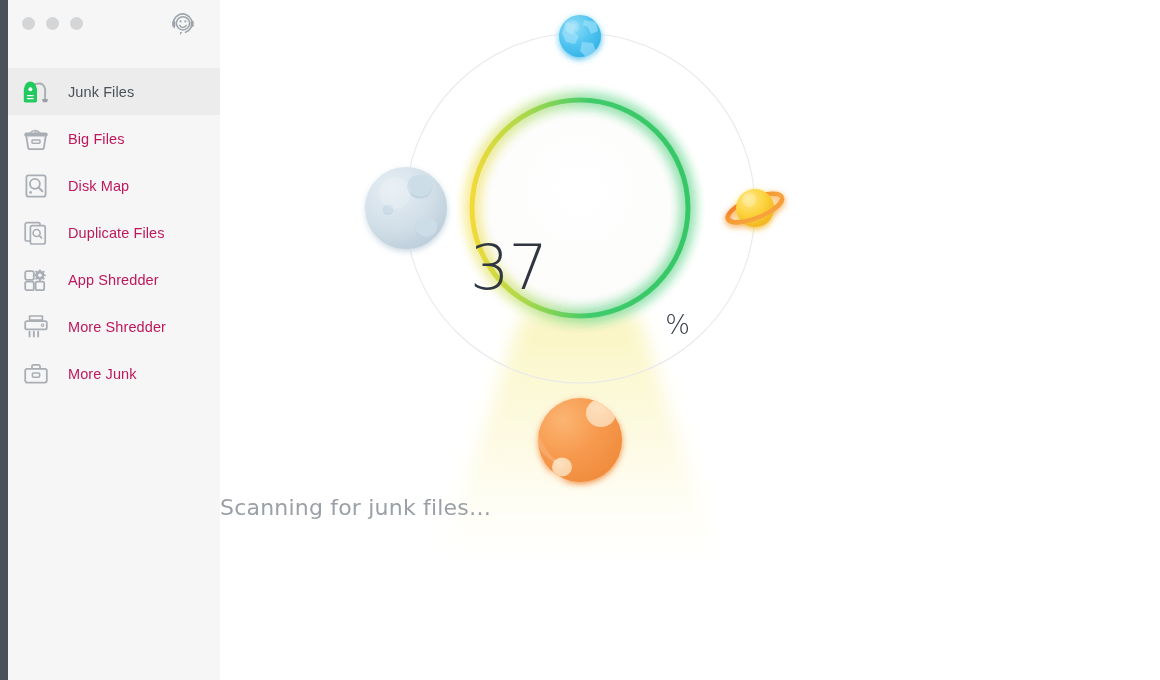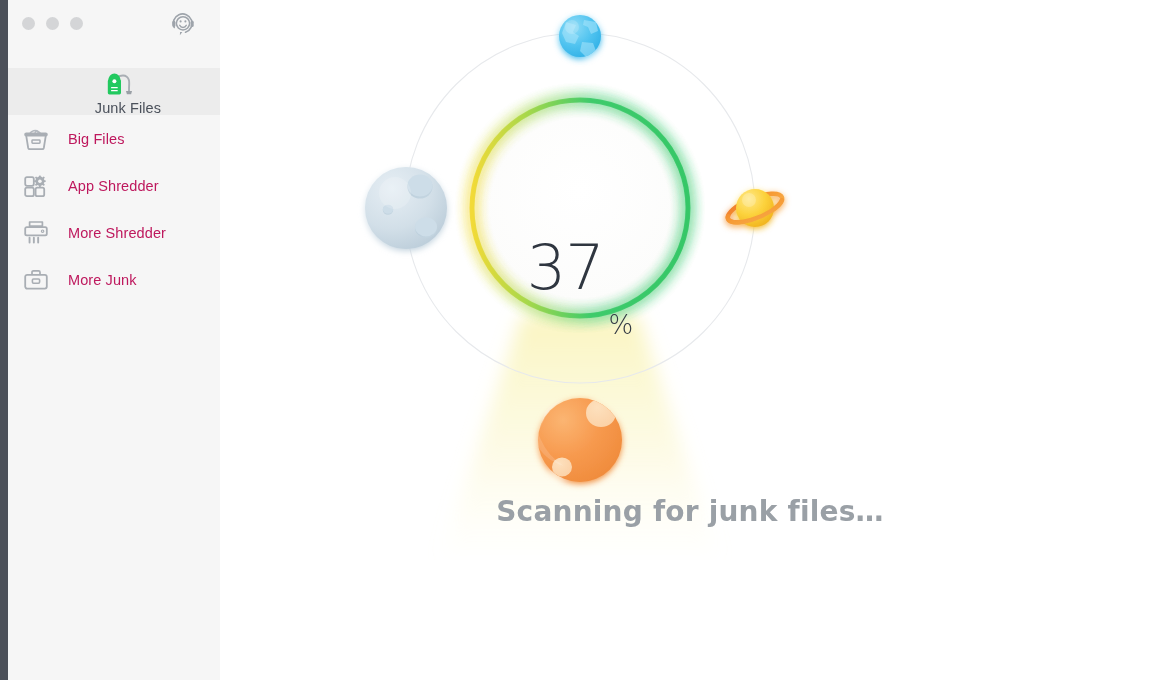--- a/index.html
+++ b/index.html
@@ -37,21 +37,21 @@
   }
 
   .nav { padding-top:0px; }
   .nav-item {
     position:relative;
     height:47px;
     display:flex; align-items:center;
     padding-left:12px;
     cursor:pointer;
   }
-  .nav-item.active { background:#ececec;flex-direction:column; }
+  .nav-item.active { background:#ececec; }
   .nav-ico {
     width:32px; height:32px;
     display:flex; align-items:center; justify-content:center;
     flex:0 0 32px;
   }
   .nav-label {
     margin-left:16px;
     font-size:14.5px;
     color:#be185d;
     letter-spacing:.1px;
@@ -70,21 +70,21 @@
     position:absolute;
     left:0; top:0;
     width:940px; height:560px;
   }
   .stage-svg { position:absolute; left:0; top:0; }
 
   .pct-wrap {
     position:absolute;
     left:250px; top:188px;
     width:220px; height:160px;
-    display:flex; align-items:center; justify-content:center;
+    display:flex; align-items:center; justify-content:space-between;
     pointer-events:none;
   }
   .pct-num {
     font-size:62px;
     font-weight:200;
     color:#2f3640;
     letter-spacing:-1px;
     line-height:1;
     font-family:"DejaVu Sans", sans-serif;
   }
@@ -94,23 +94,22 @@
     color:#343b45;
     margin-left:5px;
     align-self:flex-end;
     margin-bottom:8px;
     font-family:"DejaVu Sans", sans-serif;
   }
   .status-text {
     position:absolute;
     left:0; top:495px;
     width:940px;
-    text-align:center;
-    font-size:28px;
-    font-weight:700;
+    font-size:22px;
+    font-weight:400;
     color:#9aa0a6;
     letter-spacing:.2px;
     font-family:"DejaVu Sans", sans-serif;
   }
 </style>
 </head>
 <body>
 
 <div id="app">
 
@@ -177,21 +176,43 @@
             <path d="M5.0 9.4 h20.0 l-2.2 13.6 a1.5 1.5 0 0 1 -1.5 1.2 h-12.6 a1.5 1.5 0 0 1 -1.5 -1.2 z" fill="none" stroke="#a9aeb4" stroke-width="1.8" stroke-linejoin="round"></path>
 
             <rect x="4.0" y="8.2" width="22.0" height="2.6" rx="1.3" fill="none" stroke="#a9aeb4" stroke-width="1.6"></rect>
 
             <rect x="11.0" y="15.0" width="8.0" height="3.2" rx="0.7" fill="none" stroke="#a9aeb4" stroke-width="1.5"></rect>
           </svg>
         </span>
         <span class="nav-label">Big Files</span>
       </div>
 
-
+      <div class="nav-item">
+        <span class="nav-ico">
+          <svg width="30" height="28" viewBox="0 0 30 28">
+            <rect x="5.4" y="3.4" width="19.2" height="21.2" rx="2.2" fill="none" stroke="#a9aeb4" stroke-width="1.8"></rect>
+            <circle cx="13.9" cy="11.8" r="5.0" fill="none" stroke="#a9aeb4" stroke-width="1.8"></circle>
+            <path d="M17.6 15.5 L21.3 19.3" stroke="#a9aeb4" stroke-width="2.0" stroke-linecap="round"></path>
+            <circle cx="9.6" cy="20.4" r="1.35" fill="#a9aeb4"></circle>
+          </svg>
+        </span>
+        <span class="nav-label">Disk Map</span>
+      </div>
+
+      <div class="nav-item">
+        <span class="nav-ico">
+          <svg width="30" height="28" viewBox="0 0 30 28">
+            <rect x="4.2" y="3.6" width="14.8" height="18.4" rx="1.8" fill="none" stroke="#a9aeb4" stroke-width="1.7"></rect>
+            <rect x="9.4" y="6.6" width="14.8" height="18.4" rx="1.8" fill="#f6f6f6" stroke="#a9aeb4" stroke-width="1.7"></rect>
+            <circle cx="15.6" cy="14.0" r="3.5" fill="none" stroke="#a9aeb4" stroke-width="1.6"></circle>
+            <path d="M18.2 16.6 L20.5 18.9" stroke="#a9aeb4" stroke-width="1.8" stroke-linecap="round"></path>
+          </svg>
+        </span>
+        <span class="nav-label">Duplicate Files</span>
+      </div>
 
       <div class="nav-item">
         <span class="nav-ico">
           <svg width="30" height="28" viewBox="0 0 30 28">
             <rect x="4.2" y="5.2" width="8.6" height="8.6" rx="1.7" fill="none" stroke="#a9aeb4" stroke-width="1.8"></rect>
             <rect x="4.2" y="15.6" width="8.6" height="8.6" rx="1.7" fill="none" stroke="#a9aeb4" stroke-width="1.8"></rect>
             <rect x="14.6" y="15.6" width="8.6" height="8.6" rx="1.7" fill="none" stroke="#a9aeb4" stroke-width="1.8"></rect>
 
             <g fill="#a9aeb4">
               <circle cx="18.9" cy="9.2" r="4.6"></circle>

